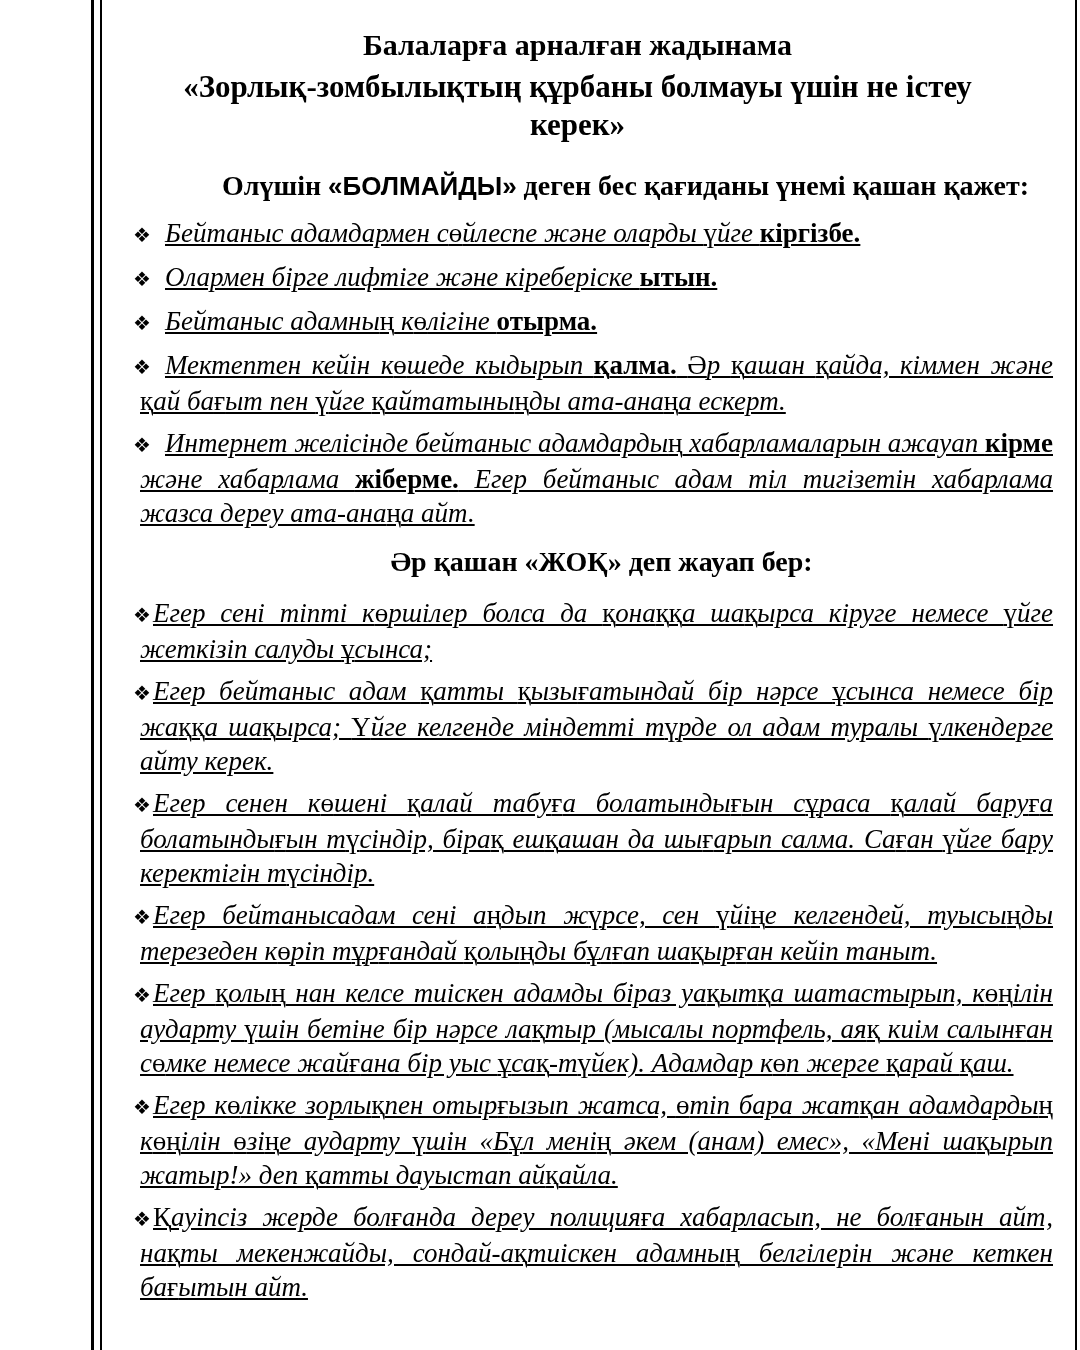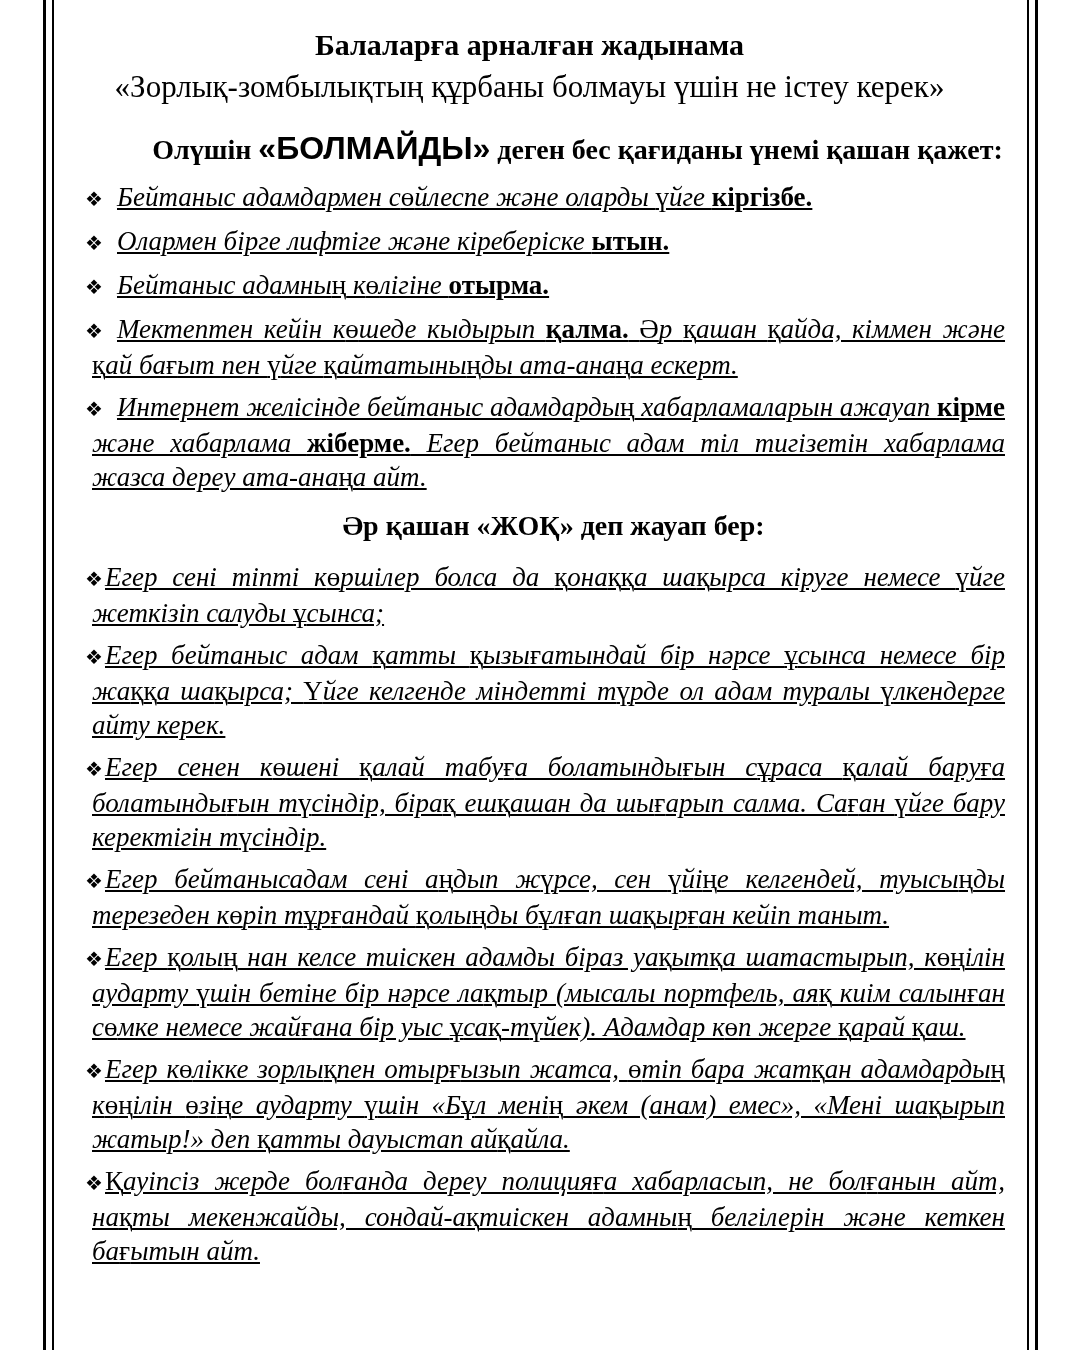--- a/index.html
+++ b/index.html
@@ -4,21 +4,21 @@
 <style>
   html, body { margin: 0; padding: 0; }
   body {
     width: 1080px; height: 1350px;
     background: #ffffff;
     color: #000;
     font-family: "Liberation Serif", serif;
     position: relative;
     overflow: hidden;
   }
-  .page { position: absolute; inset: 0; }
+  .page { position: absolute; inset: 0; margin-left: 48px; }
 
   
   .border-left {
     position: absolute; left: 43px; top: 0; bottom: 0; width: 6px;
     border-left: 3px solid #000; border-right: 2px solid #000;
   }
   .border-right {
     position: absolute; left: 1027px; top: 0; bottom: 0; width: 6px;
     border-left: 2px solid #000; border-right: 3px solid #000;
   }
@@ -26,33 +26,33 @@
   .content {
     position: absolute; left: 54px; top: 0; width: 951px;
     padding-right: 0;
   }
 
   .doc-title {
     font-size: 30px; font-weight: bold; text-align: center;
     line-height: 38px; margin: 26px 0 0 0;
   }
   .doc-subtitle {
-    font-size: 31px; font-weight: normal; text-align: center;
+    font-size: 31px; font-weight: bold; text-align: center;
     line-height: 38px; margin: 4px auto 0 auto; max-width: 830px;
   }
 
   .sec-heading {
     font-size: 28px; font-weight: bold; text-align: center;
     line-height: 36px; white-space: nowrap;
   }
   .sec-heading.h1 { margin: 24px 0 12px 96px; }
   .sec-heading.h2 { margin: 14px 0 16px 0; padding-left: 48px; }
   .sans-emph {
     font-family: "Liberation Sans", sans-serif;
-    font-size: 32px;
+    font-size: 26px;
   }
 
   ul.rules { list-style: none; margin: 0 0 0 38px; padding: 0; width: 913px; text-decoration: underline; }
   ul.rules li {
     font-style: italic;
     font-size: 27px;
     line-height: 34px;
     text-align: justify;
     margin: 0 0 8px 0;
   }

